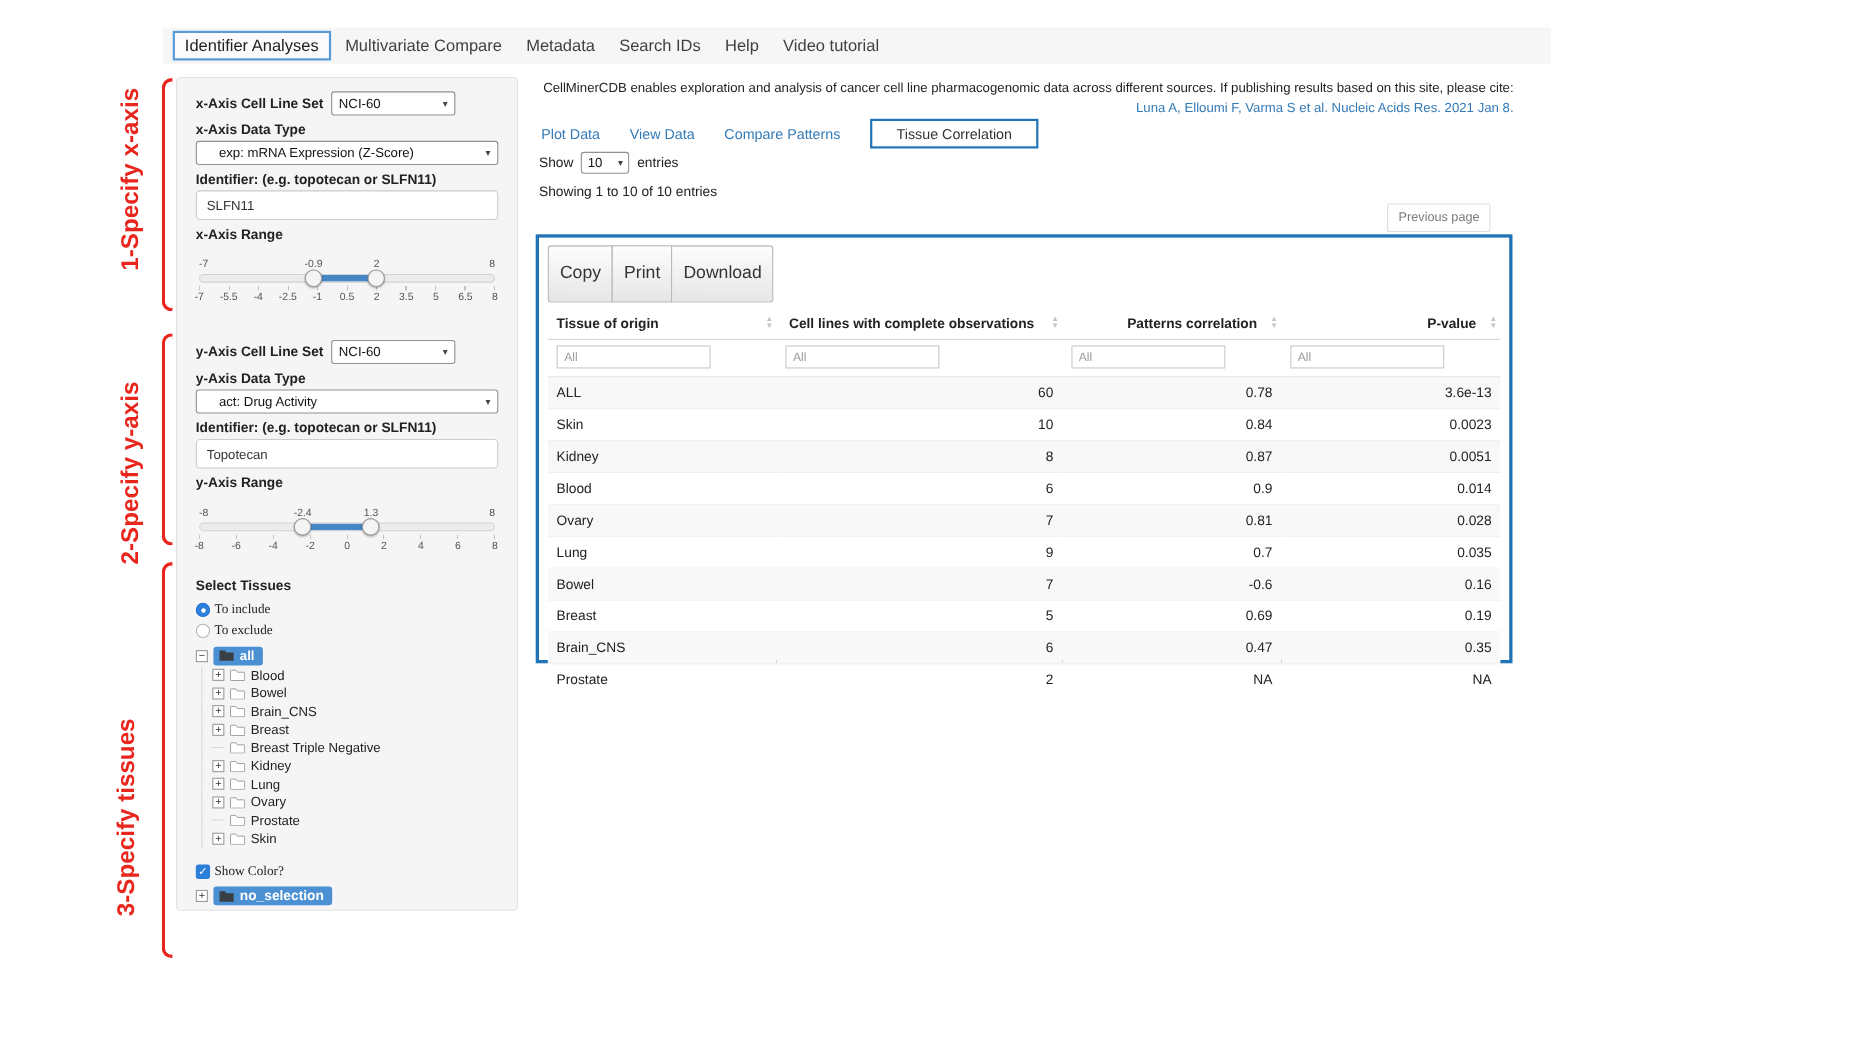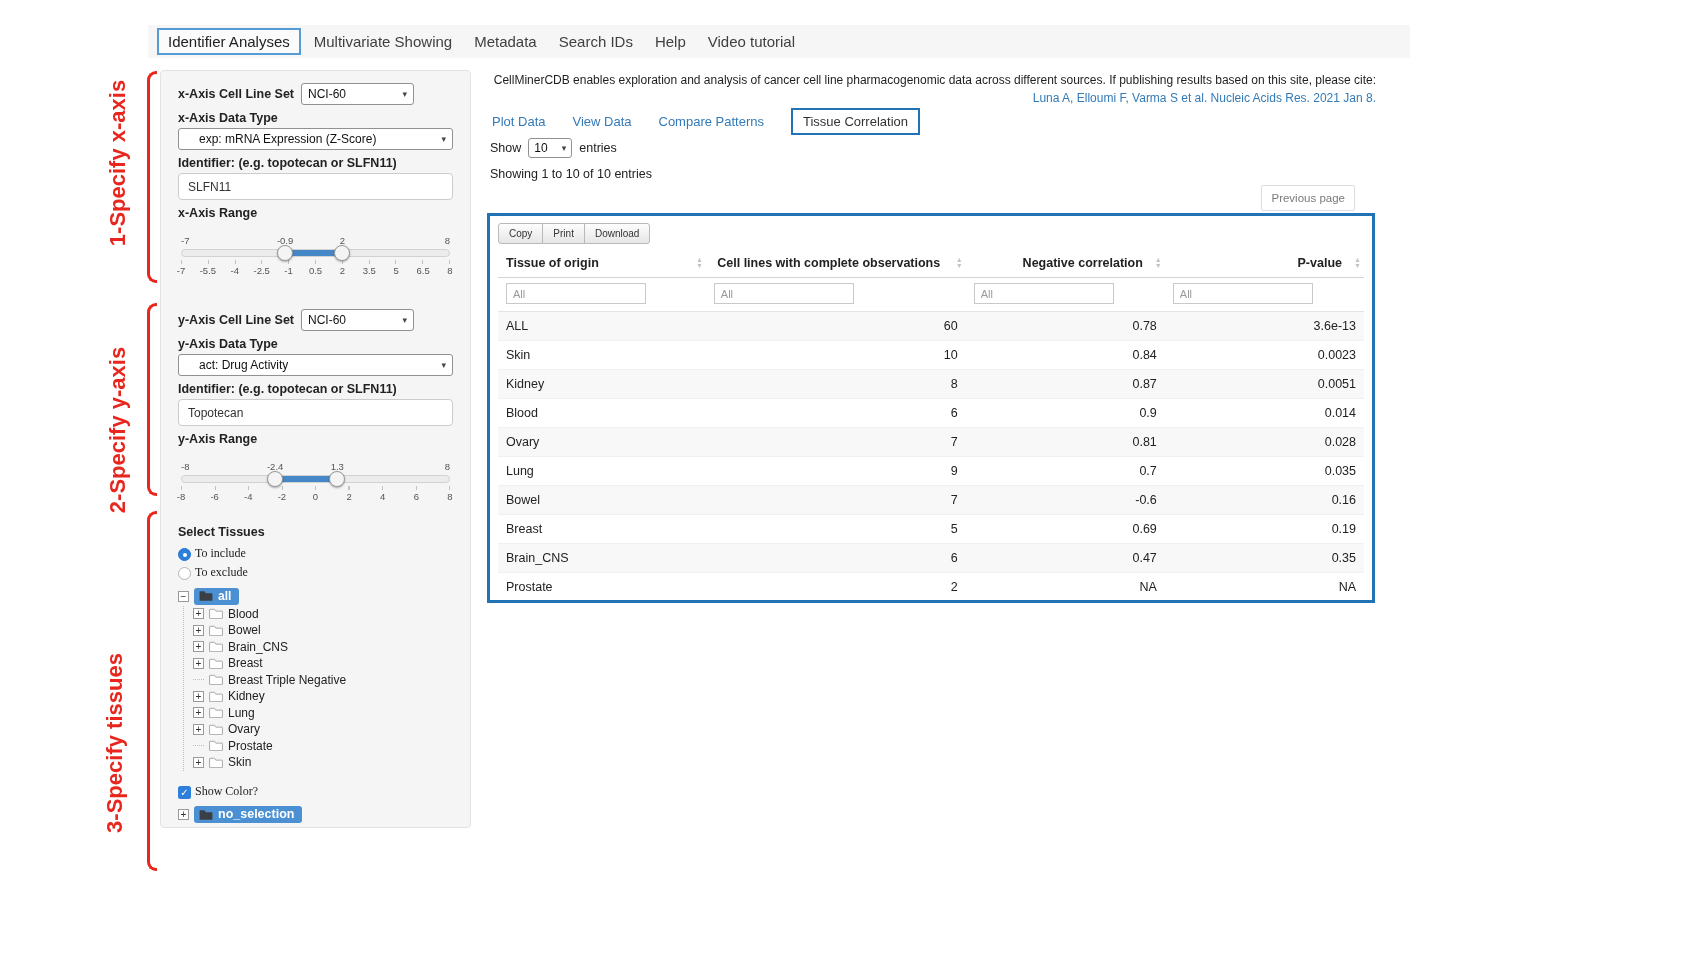--- a/index.html
+++ b/index.html
@@ -59,31 +59,31 @@
 .folder.light path{fill:#fff;stroke:#9a9a9a;stroke-width:1;}
 .folder.dark path{fill:#3a3f45;}
 .check-row{margin-top:9px;}
 .noselection-row{margin-top:8px;}
 
 
 .citation{position:absolute;left:488px;top:71px;width:888px;text-align:right;font-size:12px;color:#1e1e1e;line-height:1.5;}
 .citation .link{color:#337ab7;cursor:pointer;}
 .tabs{position:absolute;left:492px;top:108px;display:flex;align-items:center;gap:27px;font-size:13px;}
 .tab{color:#337ab7;cursor:pointer;white-space:nowrap;}
-.tab.boxed{color:#333;border:2px solid #2173b5;padding:4px 10px;background:#fff;text-align:center;}
+.tab.boxed{color:#333;border:2px solid #2173b5;padding:4px 22px;background:#fff;text-align:center;}
 .show-row{position:absolute;left:490px;top:138px;display:flex;align-items:center;gap:7px;font-size:12.5px;}
 .showing{position:absolute;left:490px;top:167px;font-size:12.5px;}
 .pagination{position:absolute;right:345px;top:185px;display:flex;gap:3px;font-size:11.5px;flex-direction:column;}
 .page-btn{border:1px solid #ddd;background:#fff;color:#7a7a7a;padding:6px 9px;cursor:pointer;border-radius:2px;white-space:nowrap;}
 .page-btn.active{background:#337ab7;border-color:#337ab7;color:#fff;padding:6px 8px;}
 
 
 .table-wrap{position:absolute;left:487px;top:213px;width:888px;height:390px;border:3px solid #2173b5;background:#fff;padding:7px 8px 0;}
 .btn-group{display:inline-flex;}
-.dt-btn{border:1px solid #b9b9b9;background:linear-gradient(#fdfdfd,#e6e6e6);font-size:10px;padding:4px 10px;color:#333;cursor:pointer;margin-right:-1px;}
+.dt-btn{border:1px solid #b9b9b9;background:linear-gradient(#fdfdfd,#e6e6e6);font-size:16px;padding:16px 10px;color:#333;cursor:pointer;margin-right:-1px;}
 .dt-btn:first-child{border-radius:3px 0 0 3px;}
 .dt-btn:last-child{border-radius:0 3px 3px 0;margin-right:0;}
 table.dt{width:100%;border-collapse:collapse;font-size:12.5px;margin-top:5px;}
 .dt th,.dt td{padding:7px 8px;}
 .dt .hrow th{font-weight:bold;border-bottom:1px solid #d4d4d4;position:relative;padding-right:22px;}
 .dt .c1{text-align:left;}
 .dt .hrow .c2{text-align:center;}
 .dt td.c2,.dt .c3,.dt .c4{text-align:right;}
 .sort{position:absolute;right:3px;top:50%;transform:translateY(-50%);display:inline-flex;flex-direction:column;line-height:6px;}
 .sort i{font-style:normal;font-size:7px;color:#c4c4c4;}
@@ -94,21 +94,21 @@
 .dt tbody tr:nth-child(odd){background:#f8f8f8;}
 .dt tbody tr:first-child td{border-top:none;}
 </style>
 </head>
 <body>
 
 <div class="page">
 
   <div class="navbar">
     <div class="nav-item active">Identifier Analyses</div>
-    <div class="nav-item">Multivariate Showing</div>
+    <div class="nav-item">Multivariate Compare</div>
     <div class="nav-item">Metadata</div>
     <div class="nav-item">Search IDs</div>
     <div class="nav-item">Help</div>
     <div class="nav-item">Video tutorial</div>
   </div>
 
   <div class="vlabel" style="left:18px;top:150px;width:200px;">1-Specify x-axis</div>
   <div class="bracket" style="left:147px;top:71px;height:212px;"></div>
   <div class="vlabel" style="left:18px;top:417px;width:200px;">2-Specify y-axis</div>
   <div class="bracket" style="left:147px;top:303px;height:193px;"></div>
@@ -361,21 +361,21 @@
               </span>
           </th>
           <th class="c2">
             <span>Cell lines with complete observations</span>
             <span class="sort">
                 <i>▲</i>
                 <i>▼</i>
               </span>
           </th>
           <th class="c3">
-            <span>Negative correlation</span>
+            <span>Patterns correlation</span>
             <span class="sort">
                 <i>▲</i>
                 <i>▼</i>
               </span>
           </th>
           <th class="c4">
             <span>P-value</span>
             <span class="sort">
                 <i>▲</i>
                 <i>▼</i>

